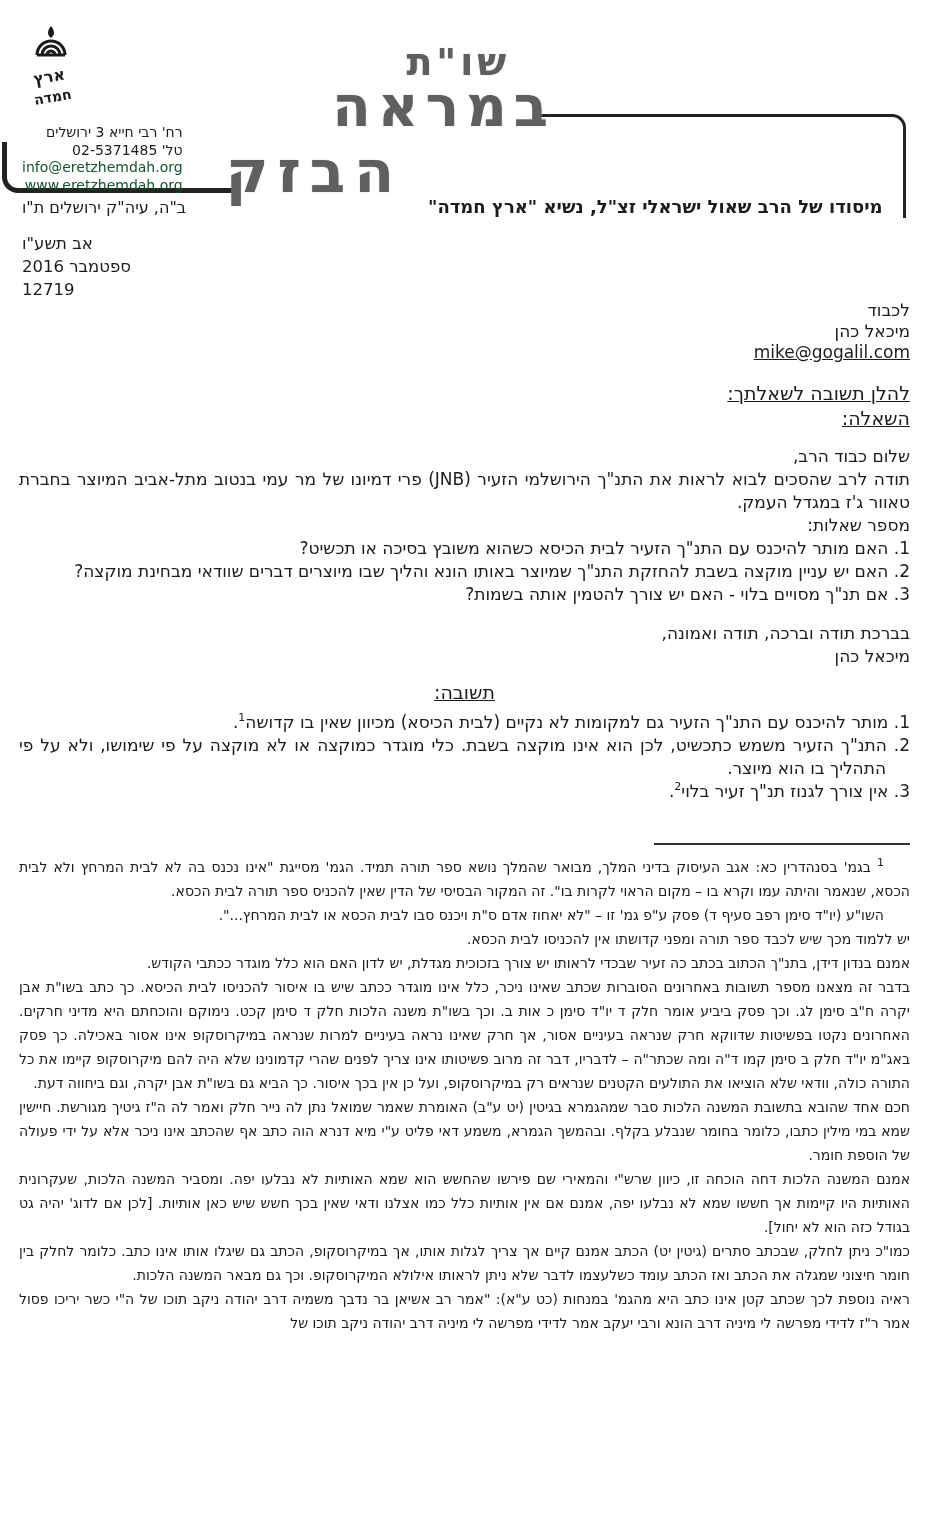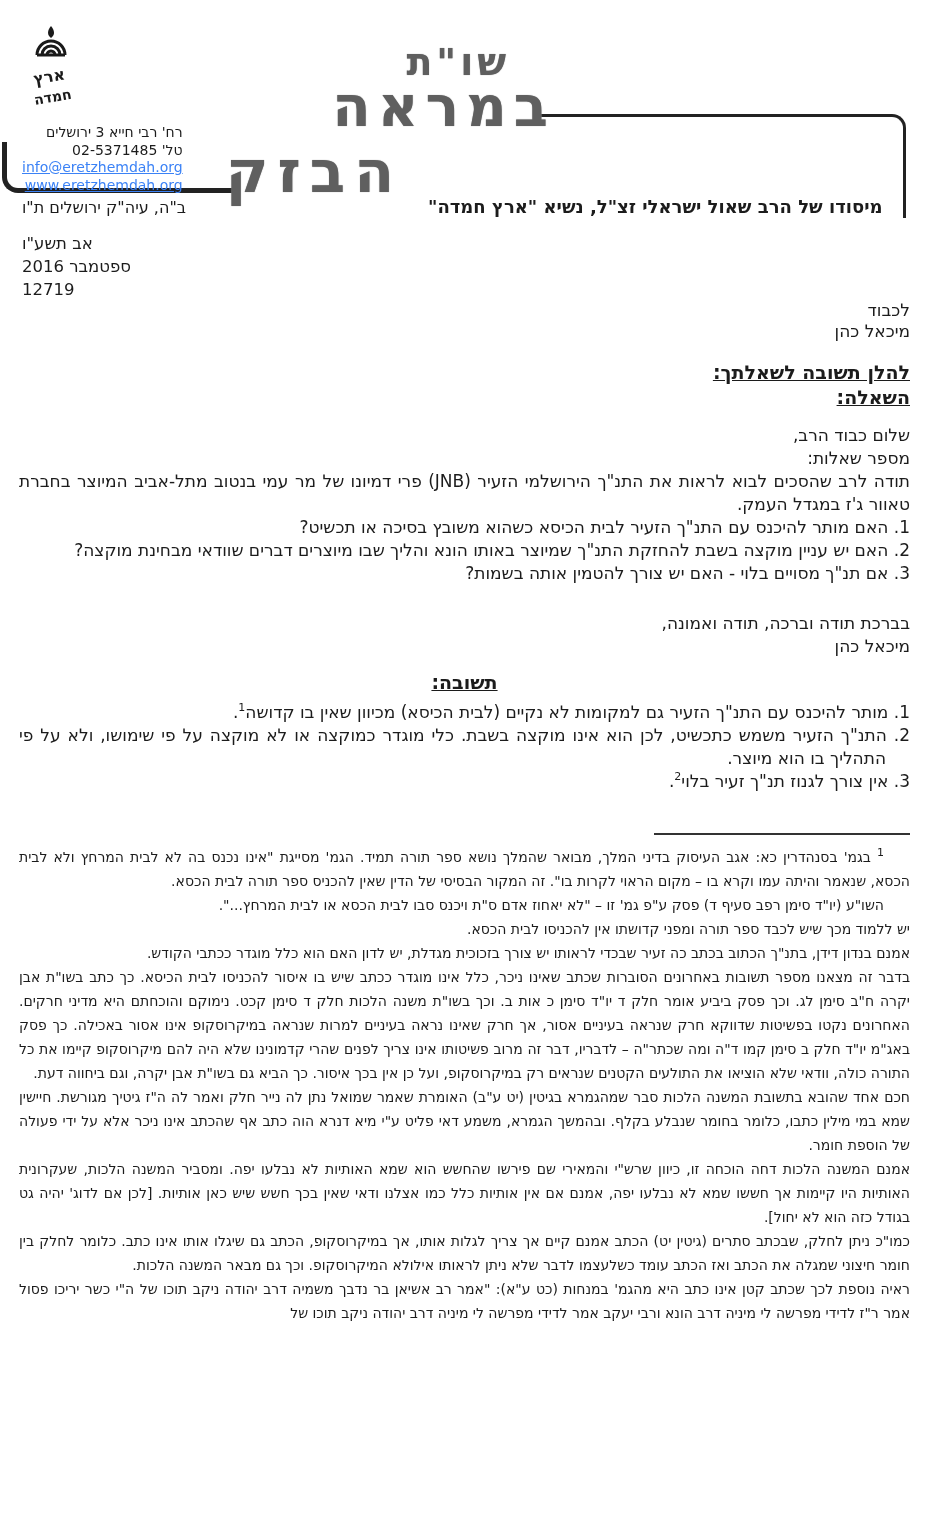--- a/index.html
+++ b/index.html
@@ -16,42 +16,42 @@
     border-left:5px solid #222; border-bottom:5px solid #222;
     border-bottom-left-radius:16px;
   }
   .rule-right{
     position:absolute; left:540px; top:114px; width:366px; height:104px;
     border-top:3px solid #222; border-right:3px solid #222;
     border-top-right-radius:14px;
   }
   .contact{ position:absolute; left:22px; top:124px; direction:rtl; text-align:right;
             font-size:14px; line-height:17.5px; }
-  .contact .link{ display:block; text-decoration:underline; color:#3b82f6; font-family:"DejaVu Sans", sans-serif; }
+  .contact .link{ display:block; color:#14532d; font-family:"DejaVu Sans", sans-serif; }
   .bh{ position:absolute; left:22px; top:198px; font-size:16px; direction:rtl; }
   .title-word{ position:absolute; font-weight:bold; color:#5f5f5f;
                text-shadow:0 0 1px #8a8a8a; direction:rtl; white-space:nowrap; }
   .t1{ top:40px;  right:437px; font-size:38px; letter-spacing:4px; }
   .t2{ top:74px;  right:392px; font-size:56px; letter-spacing:7px; }
   .t3{ top:138px; right:544px; font-size:58px; letter-spacing:9px; }
   .subtitle{ position:absolute; left:428px; top:147px; width:480px;
              direction:rtl; text-align:left; font-size:18px; font-weight:bold;
              line-height:26px; white-space:nowrap;margin-top:47px; }
   .dateblock{ position:absolute; left:22px; top:232px; direction:rtl; text-align:left;
               font-size:16.5px; line-height:23px; }
   
   .body{ position:absolute; top:300px; right:37px; left:19px;
          direction:rtl; text-align:right; font-size:17px; line-height:23px; }
   .addressee{ line-height:21px; }
   .addressee .email{ text-decoration:underline; color:#1c1c1c; }
-  .hdg{ font-size:19px; font-weight:bold; text-decoration:underline; line-height:25px; }
+  .hdg{ font-size:19px; font-weight:normal; text-decoration:underline; line-height:25px; }
   .hdg-block{ margin-top:18px; }
   .question{ margin-top:14px; text-align:justify; }
   .q-item,.a-item{ padding-right:24px; text-indent:-24px; text-align:justify; }
-  .closing{ margin-top:27px; }
+  .closing{ margin-top:16px; }
   .answer-h{ margin-top:12px;text-align:center; }
   .answer{ margin-top:6px; }
   sup{ font-size:11px; line-height:0; }
   .fn-rule{ width:256px; border-top:2px solid #333; margin-top:40px; }
   .footnotes{ margin-top:10px; font-size:14px; line-height:24px; text-align:justify; }
   .fn-indent{ text-indent:26px; }
 </style>
 </head>
 <body>
 
@@ -94,31 +94,32 @@
     <div>אב תשע"ו</div>
     <div>ספטמבר 2016</div>
     <div>12719</div>
   </div>
 
   <div class="body">
 
     <div class="addressee">
       <div>לכבוד</div>
       <div>מיכאל כהן</div>
+      <div><a class="email">mike@gogalil.com</a></div>
     </div>
 
     <div class="hdg-block">
       <div class="hdg">להלן תשובה לשאלתך:</div>
       <div class="hdg">השאלה:</div>
     </div>
 
     <div class="question">
       <div>שלום כבוד הרב,</div>
+      <div>תודה לרב שהסכים לבוא לראות את התנ"ך הירושלמי הזעיר (JNB) פרי דמיונו של מר עמי בנטוב מתל-אביב המיוצר בחברת טאוור ג'ז במגדל העמק.</div>
       <div>מספר שאלות:</div>
-      <div>תודה לרב שהסכים לבוא לראות את התנ"ך הירושלמי הזעיר (JNB) פרי דמיונו של מר עמי בנטוב מתל-אביב המיוצר בחברת טאוור ג'ז במגדל העמק.</div>
       <div class="q-item"><span>1.</span> <span>האם מותר להיכנס עם התנ"ך הזעיר לבית הכיסא כשהוא משובץ בסיכה או תכשיט?</span></div>
       <div class="q-item"><span>2.</span> <span>האם יש עניין מוקצה בשבת להחזקת התנ"ך שמיוצר באותו הונא והליך שבו מיוצרים דברים שוודאי מבחינת מוקצה?</span></div>
       <div class="q-item"><span>3.</span> <span>אם תנ"ך מסויים בלוי - האם יש צורך להטמין אותה בשמות?</span></div>
     </div>
 
     <div class="closing">
       <div>בברכת תודה וברכה, תודה ואמונה,</div>
       <div>מיכאל כהן</div>
     </div>
 

